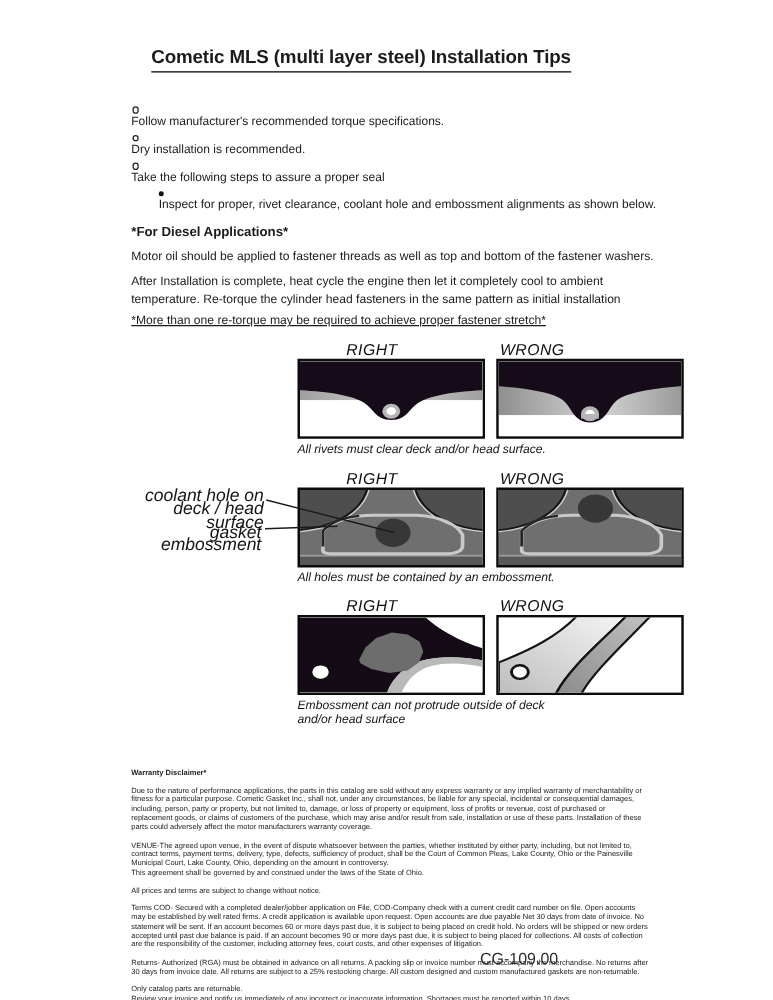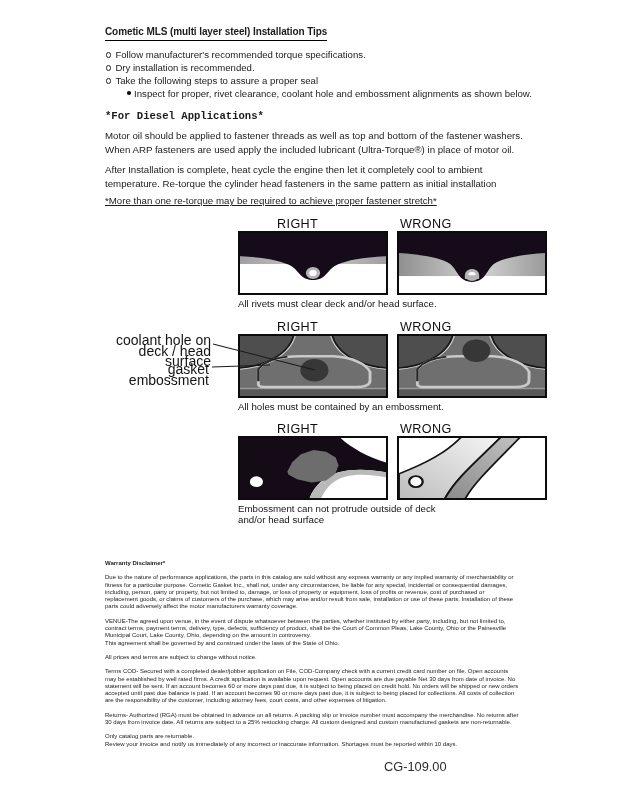--- a/index.html
+++ b/index.html
@@ -1,34 +1,34 @@
 <!DOCTYPE html>
 <html><head>
 <meta charset="utf-8">
 <style>
   html,body{margin:0;padding:0;}
   body{width:618px;height:800px;background:#ffffff;font-family:"Liberation Sans","DejaVu Sans",sans-serif;color:#1b1b1b;}
   .page{position:relative;width:618px;height:800px;background:#fff;overflow:hidden;}
   .content{position:absolute;left:105px;top:21px;width:438px;}
 
-  .title{display:inline-block;font-size:10px;font-weight:bold;letter-spacing:-0.1px;border-bottom:1.6px solid #000;padding-bottom:3px;margin:0;}
+  .title{display:inline-block;font-size:15px;font-weight:bold;letter-spacing:-0.1px;border-bottom:1.6px solid #000;padding-bottom:3px;margin:16px;}
 
   ul.bullets{list-style:none;margin:7px 0 0 0;padding:0;font-size:9.6px;line-height:13px;}
-  ul.bullets li{display:flex;align-items:flex-start;}
+  ul.bullets li{display:flex;align-items:flex-start;flex-direction:column;}
   .b1{flex:0 0 auto;width:3.4px;height:3.4px;border:0.9px solid #222;border-radius:50%;margin:4.2px 4px 0 1px;}
   ul.subbullets{list-style:none;margin:0 0 0 22px;padding:0;}
   ul.subbullets li{display:flex;align-items:flex-start;}
   .b2{flex:0 0 auto;width:3.6px;height:3.6px;background:#111;border-radius:50%;margin:4.2px 3.5px 0 0;}
 
-  .diesel-heading{font-size:10.6px;font-weight:bold;margin:10px 0 0 0;font-family:Liberation Mono, monospace;}
+  .diesel-heading{font-size:10.6px;font-weight:bold;margin:10px 0 0 0;}
   .para{font-size:9.7px;line-height:13.6px;margin:7px 0 0 0;}
   .para div{white-space:nowrap;}
   .para.tight{margin-top:4px;text-decoration:underline;}
 
-  .figure{position:relative;margin-left:133px;width:309px;}
+  .figure{position:relative;margin-left:133px;width:309px;font-style:italic;}
   .fig1{margin-top:9px;}
   .fig2{margin-top:11px;}
   .fig3{margin-top:10px;}
   .fig-labelrow{position:relative;height:13px;font-size:12.6px;letter-spacing:0.4px;color:#0d0d0d;}
   .lbl-right{position:absolute;left:39px;top:0;}
   .lbl-wrong{position:absolute;left:162px;top:0;}
   .fig-panels{display:flex;gap:9px;margin-top:1px;}
   .panel{border:2px solid #0b0b0b;line-height:0;background:#fff;}
   .panel svg{width:146px;height:60px;display:block;}
   .fig-caption{font-size:9.7px;margin-top:3px;color:#141414;}
@@ -71,21 +71,20 @@
             <span class="b2"></span>
             <span>Inspect for proper, rivet clearance, coolant hole and embossment alignments as shown below.</span>
           </li>
       </ul>
     </ul>
 
     <div class="diesel-heading">*For Diesel Applications*</div>
 
     <div class="para">
       <div>Motor oil should be applied to fastener threads as well as top and bottom of the fastener washers.</div>
-      <div>When ARP fasteners are used apply the included lubricant (Ultra-Torque®) in place of motor oil.</div>
     </div>
 
     <div class="para">
       <div>After Installation is complete, heat cycle the engine then let it completely cool to ambient</div>
       <div>temperature. Re-torque the cylinder head fasteners in the same pattern as initial installation</div>
     </div>
 
     <div class="para tight">*More than one re-torque may be required to achieve proper fastener stretch*</div>
 
     

